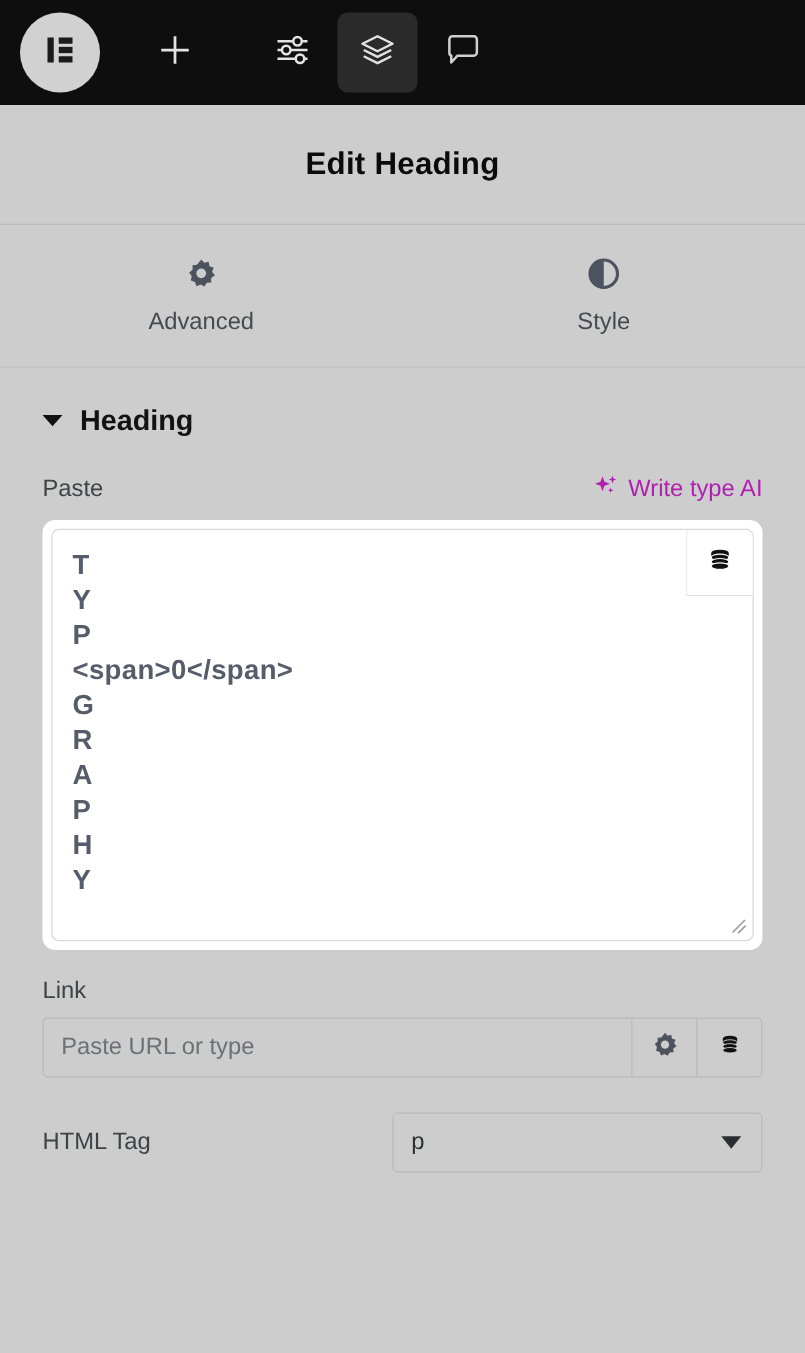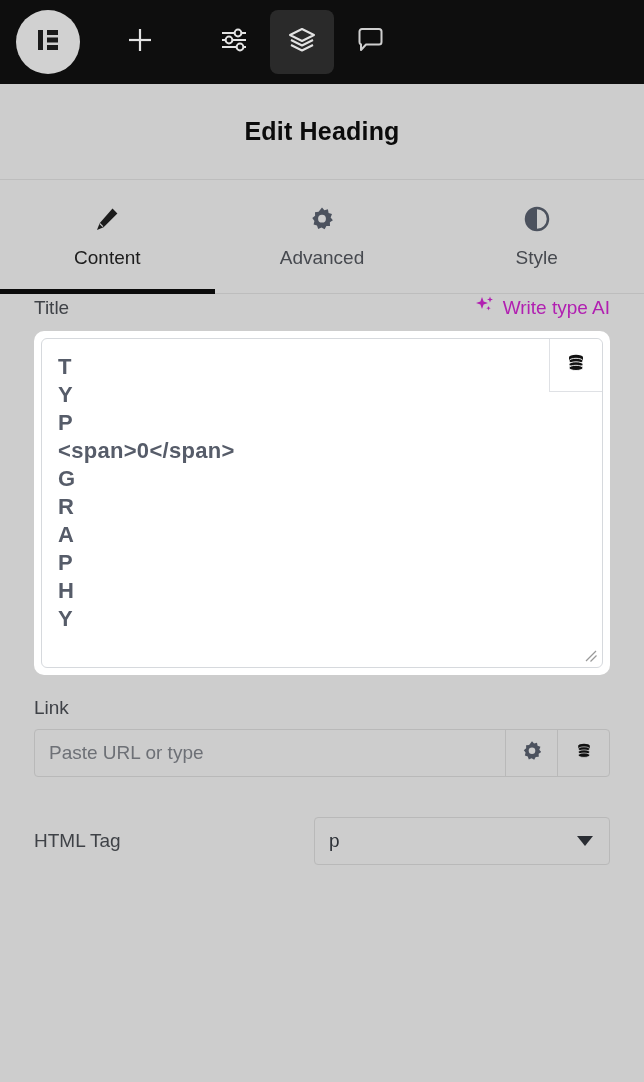--- a/index.html
+++ b/index.html
@@ -173,21 +173,21 @@
   }
 
   
   .link-group {
     display: flex;
     align-items: stretch;
     border: 1px solid #b9b9b9;
     border-radius: 4px;
     overflow: hidden;
     height: 48px;
-    margin-bottom: 40px;
+    margin-bottom: 28px;
     background: #cdcdcd;
   }
   .link-input {
     flex: 1;
     border: 0;
     outline: none;
     background: transparent;
     padding: 0 14px;
     font-family: "Liberation Sans", sans-serif;
     font-size: 19px;
@@ -290,29 +290,20 @@
     </span>
   </div>
 </div>
 
 <div class="panel-title">
   <span>Edit Heading</span>
 </div>
 
 <div class="tabs">
 
-  <div class="tab active">
-    <span class="tab-icon">
-      <svg width="26" height="26" viewBox="0 0 26 26">
-        <path d="M18.5 2.6 L23.4 7.5 L9.6 21.3 L3 23.9 L5.6 17.3 Z" fill="#1c1c1c"></path>
-        <path d="M5.6 17.3 L8.9 20.6" stroke="#cdcdcd" stroke-width="1.2"></path>
-      </svg>
-    </span>
-    <span class="tab-label">Content</span>
-  </div>
 
   <div class="tab">
     <span class="tab-icon">
       <svg width="26" height="26" viewBox="0 0 26 26">
         <path d="M13 1.5 L15.4 4.2 L18.9 3.3 L19.6 6.9 L23 8.1 L21.6 11.4 L23.9 14.2 L20.9 16.3 L21 19.9 L17.4 20.1 L15.6 23.2 L12.5 21.5 L9.2 22.9 L8 19.5 L4.6 18.4 L5.4 14.9 L3.3 12 L6.1 9.8 L6 6.2 L9.6 5.8 Z" fill="#4c525e"></path>
         <circle cx="13" cy="12.7" r="3.9" fill="#cdcdcd"></circle>
       </svg>
     </span>
     <span class="tab-label">Advanced</span>
   </div>
@@ -323,23 +314,27 @@
         <circle cx="13" cy="13" r="11" fill="none" stroke="#4c525e" stroke-width="2.5"></circle>
         <path d="M13 2 A11 11 0 0 0 13 24 Z" fill="#4c525e"></path>
       </svg>
     </span>
     <span class="tab-label">Style</span>
   </div>
 </div>
 
 <div class="content-body">
 
+  <div class="section-head">
+    <span class="caret"></span>
+    <span class="section-title">Heading</span>
+  </div>
 
   <div class="field-row">
-    <span class="field-label">Title</span>
+    <span class="field-label">Paste</span>
     <span class="ai-btn">
       <span>
         <svg width="22" height="22" viewBox="0 0 22 22">
           <path d="M8 3 L9.6 7.4 L14 9 L9.6 10.6 L8 15 L6.4 10.6 L2 9 L6.4 7.4 Z" fill="#b11fb1"></path>
           <path d="M16 2.5 L16.8 4.7 L19 5.5 L16.8 6.3 L16 8.5 L15.2 6.3 L13 5.5 L15.2 4.7 Z" fill="#b11fb1"></path>
           <path d="M14.5 12 L15.1 13.6 L16.7 14.2 L15.1 14.8 L14.5 16.4 L13.9 14.8 L12.3 14.2 L13.9 13.6 Z" fill="#b11fb1"></path>
         </svg>
       </span>
       <span>Write type AI</span>
     </span>

